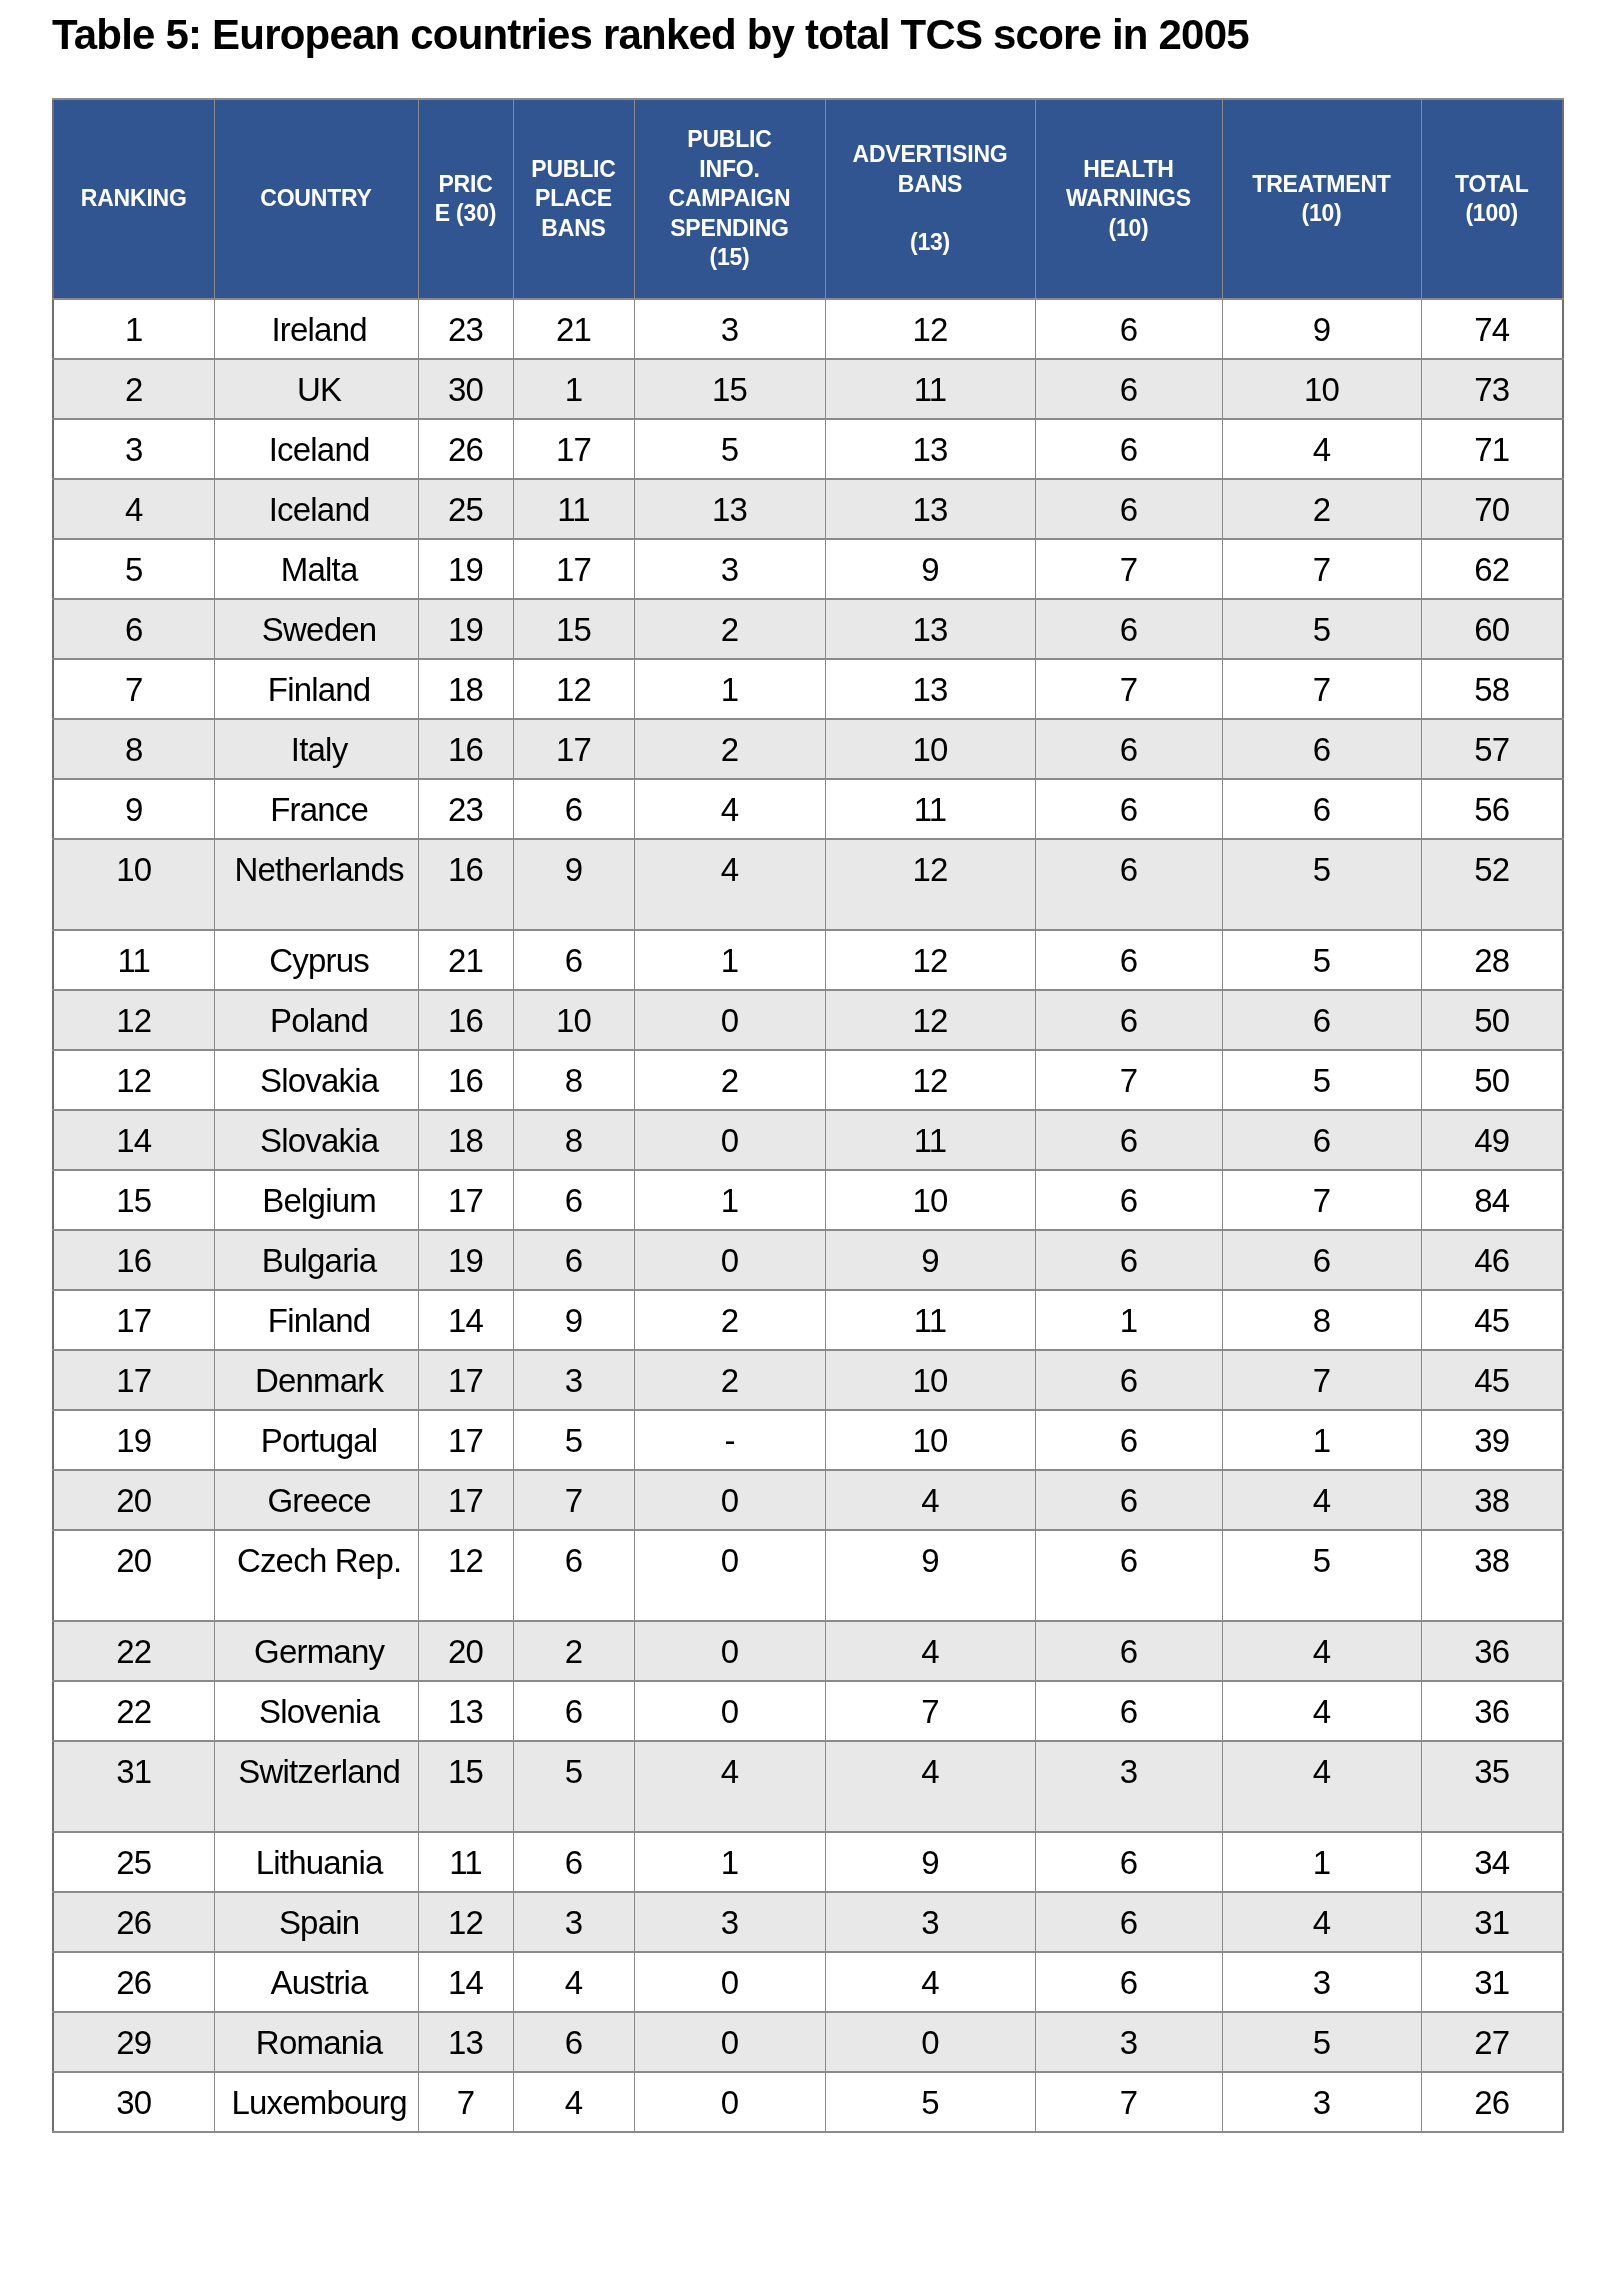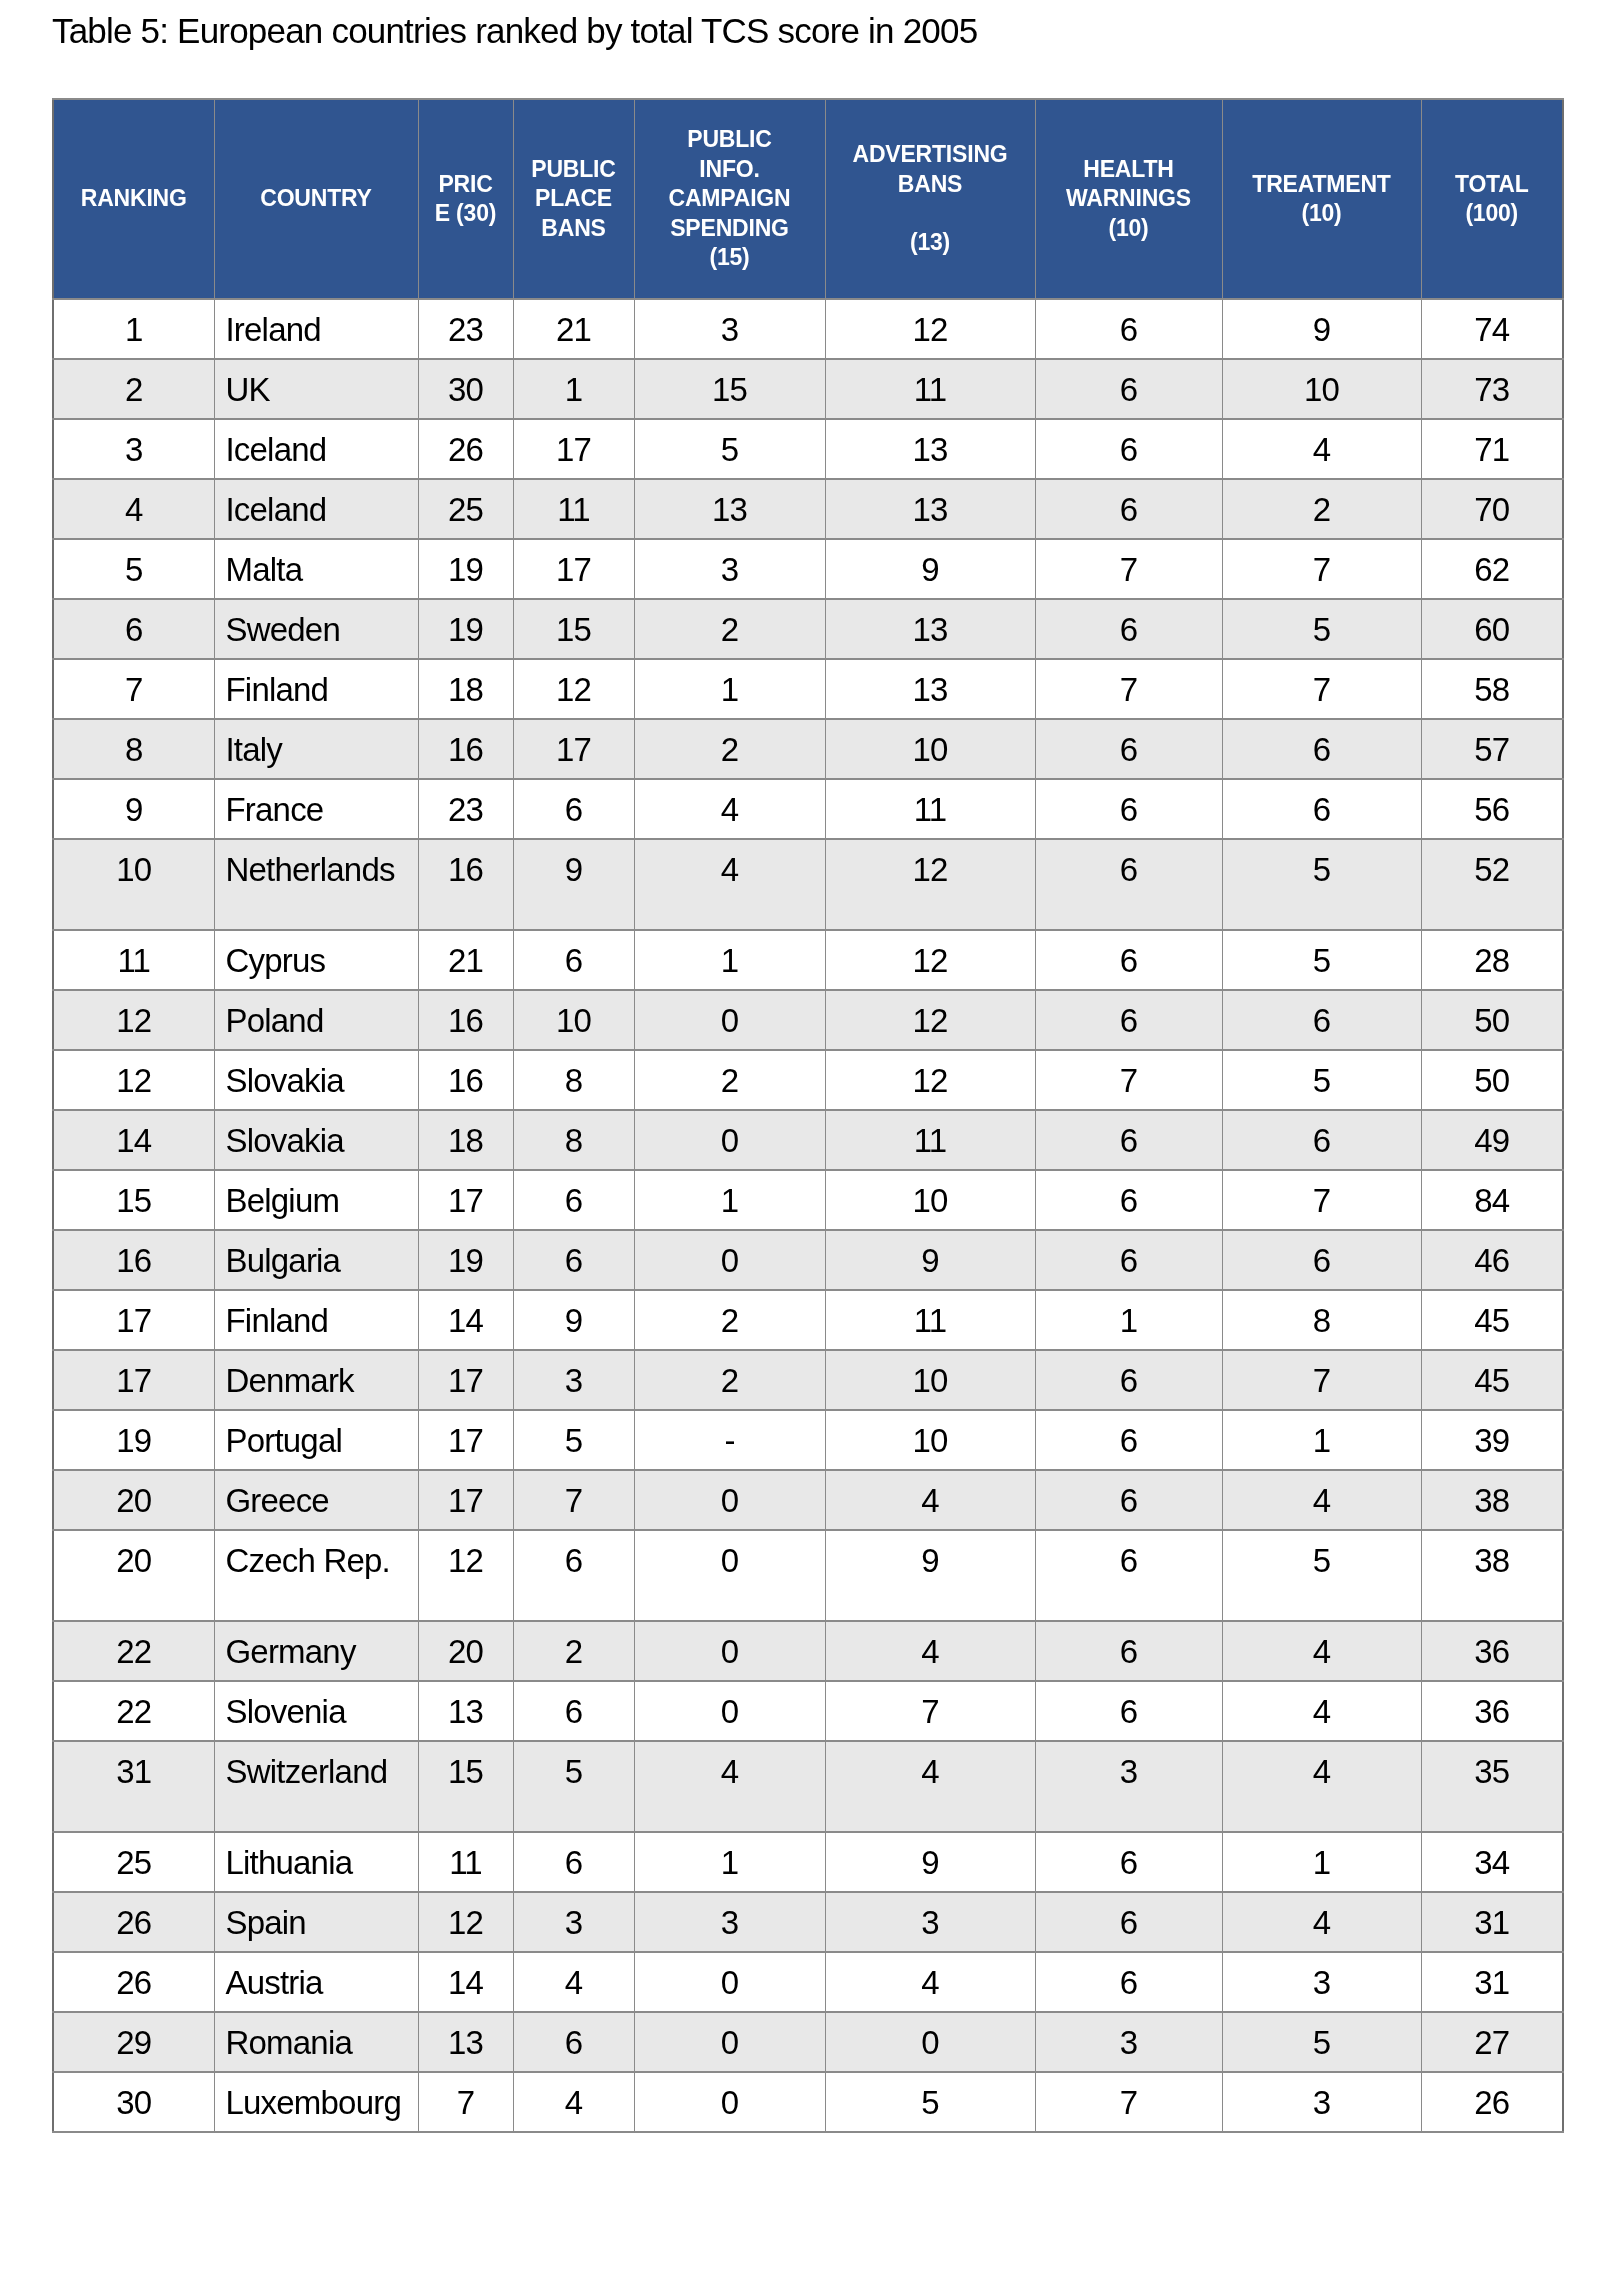--- a/index.html
+++ b/index.html
@@ -9,22 +9,22 @@
   }
   body {
     width: 1616px;
     height: 2295px;
     position: relative;
   }
   .page-title {
     position: absolute;
     left: 52px;
     top: 11px;
-    font-size: 35px;
-    font-weight: normal;
+    font-size: 42px;
+    font-weight: bold;
     color: #000000;
     letter-spacing: -0.8px;
     white-space: nowrap;
   }
   table.tcs {
     position: absolute;
     left: 52px;
     top: 98px;
     width: 1509px;
     border-collapse: collapse;
@@ -59,21 +59,21 @@
   tbody td {
     font-size: 33px;
     letter-spacing: -0.8px;
     color: #000000;
     text-align: center;
     vertical-align: top;
     padding-top: 12.7px;
     line-height: 1.05;
   }
   tbody td.col-country {
-    text-align: left;
+    text-align: center;
     padding-left: 11px;
     padding-right: 4.8px;
   }
 </style>
 </head>
 <body>
 
 <h1 class="page-title">Table 5: European countries ranked by total TCS score in 2005</h1>
 
 <table class="tcs">

